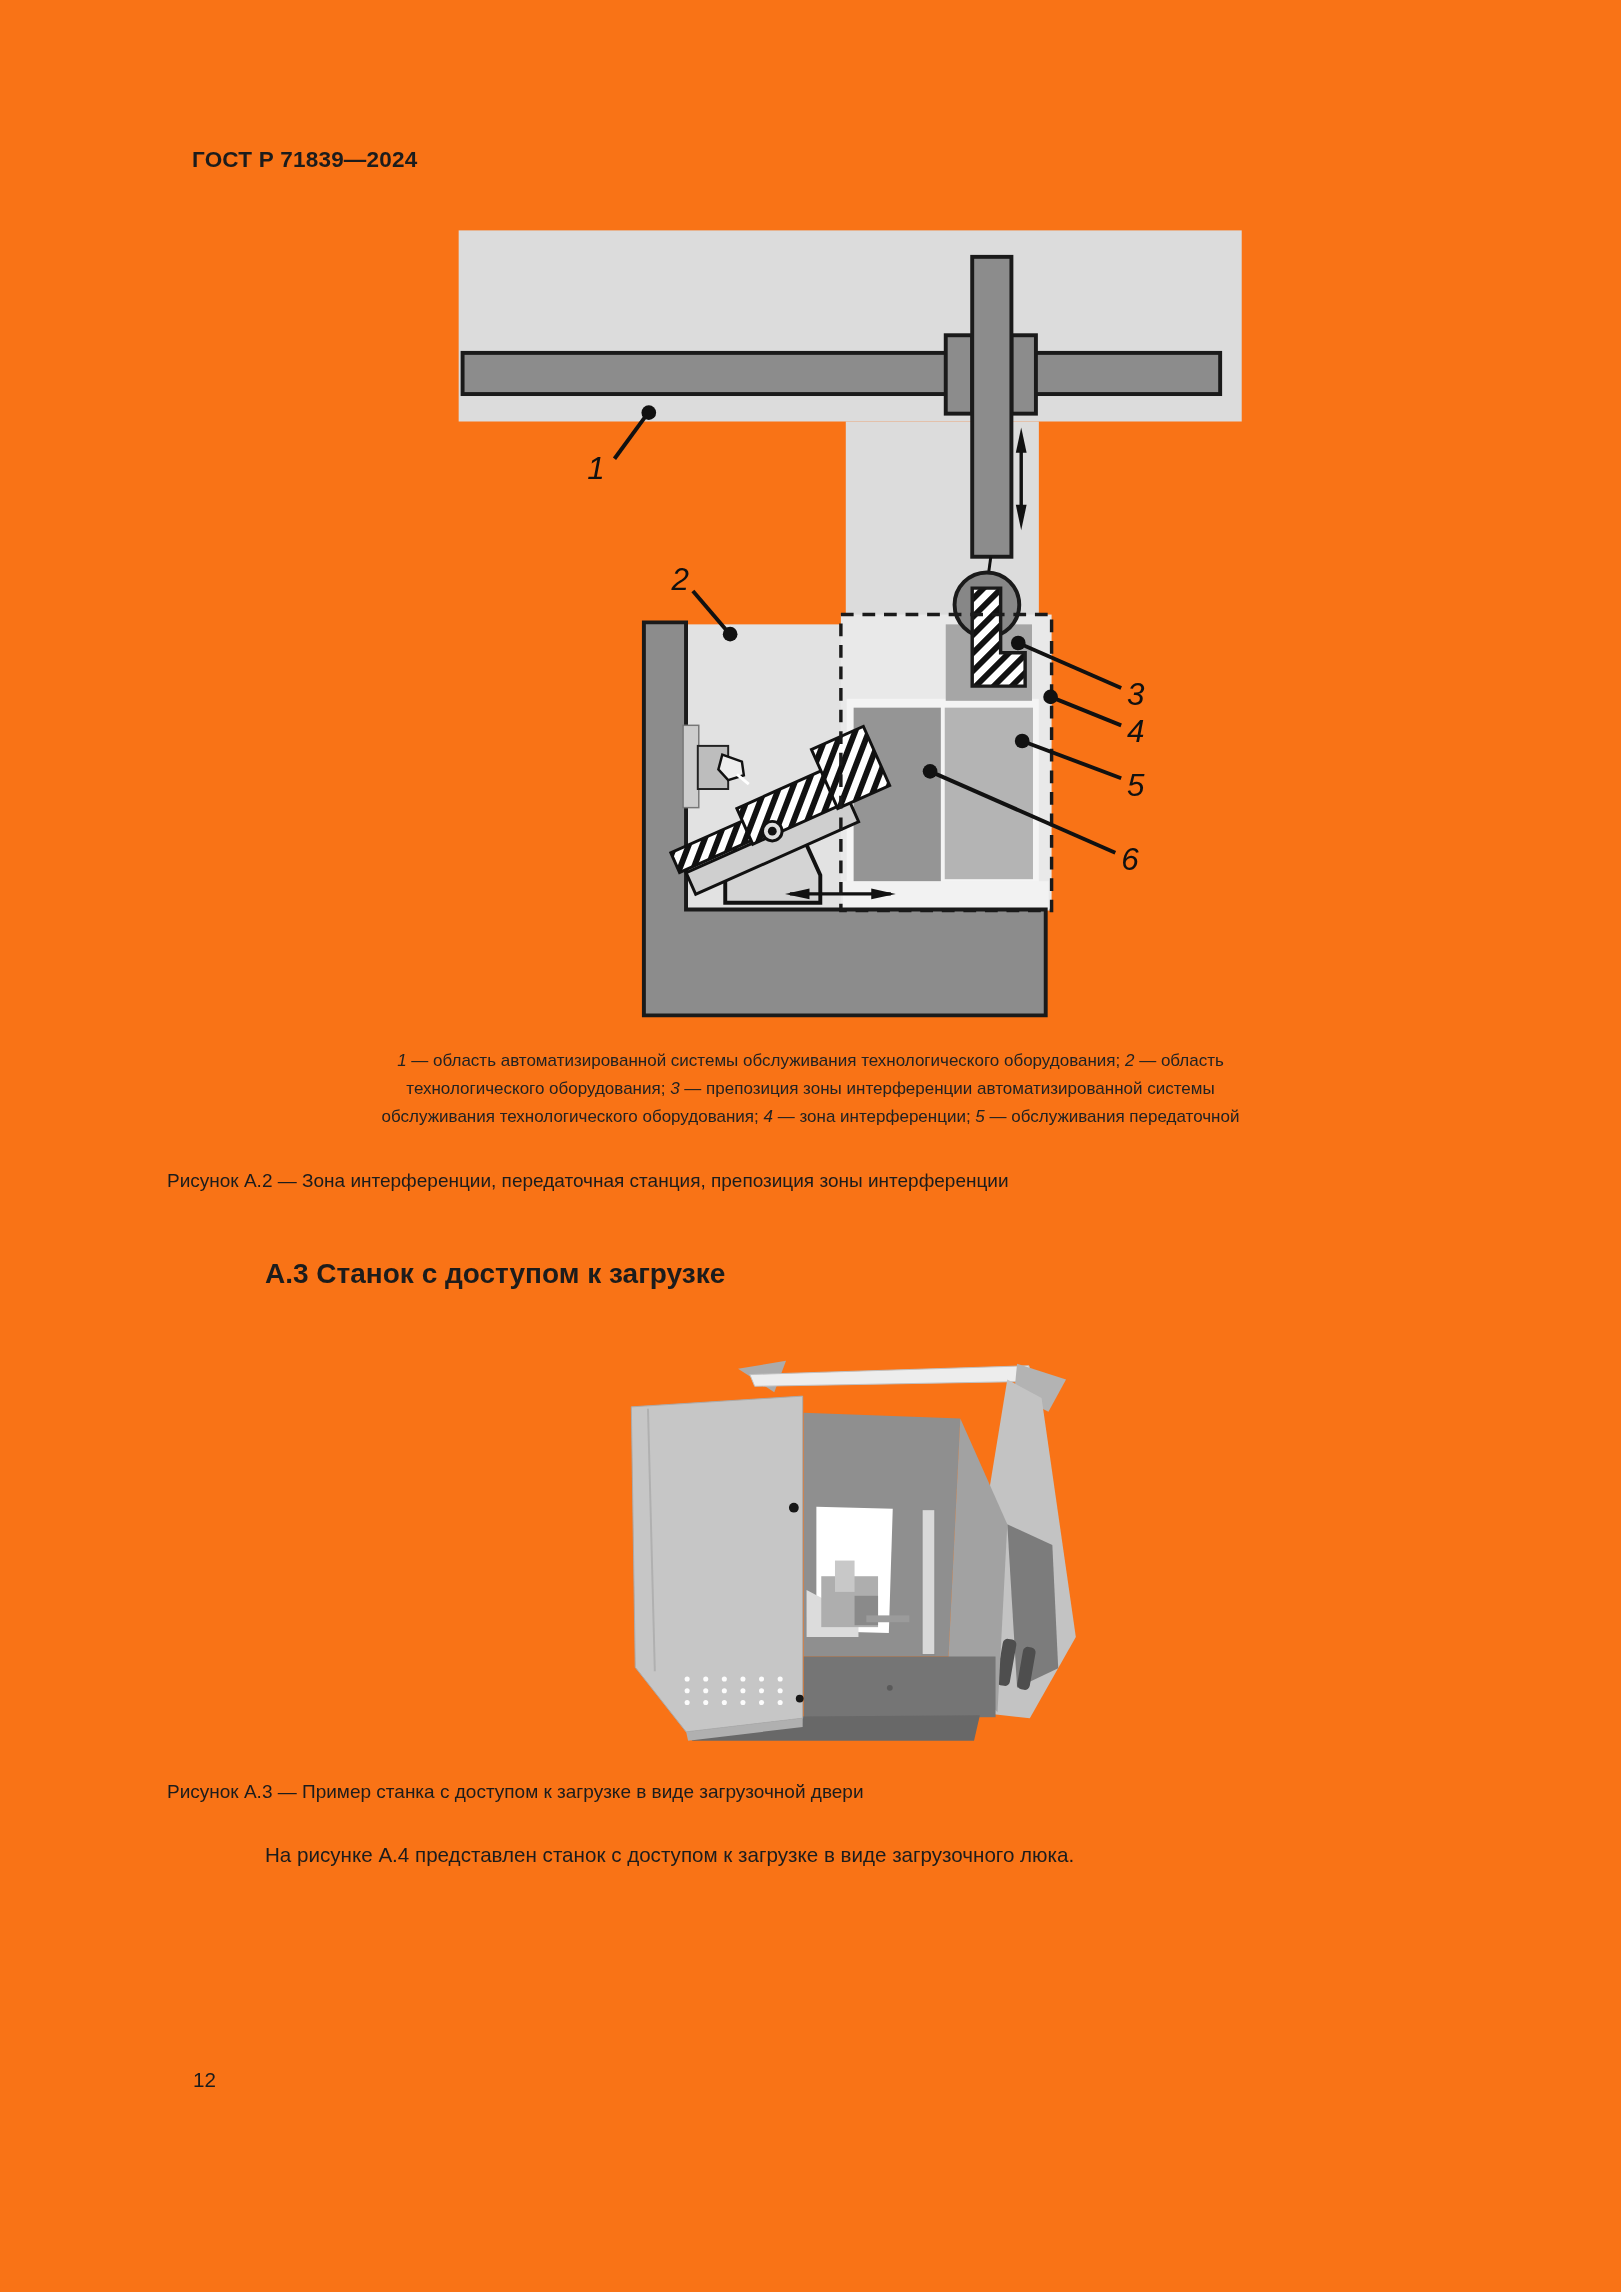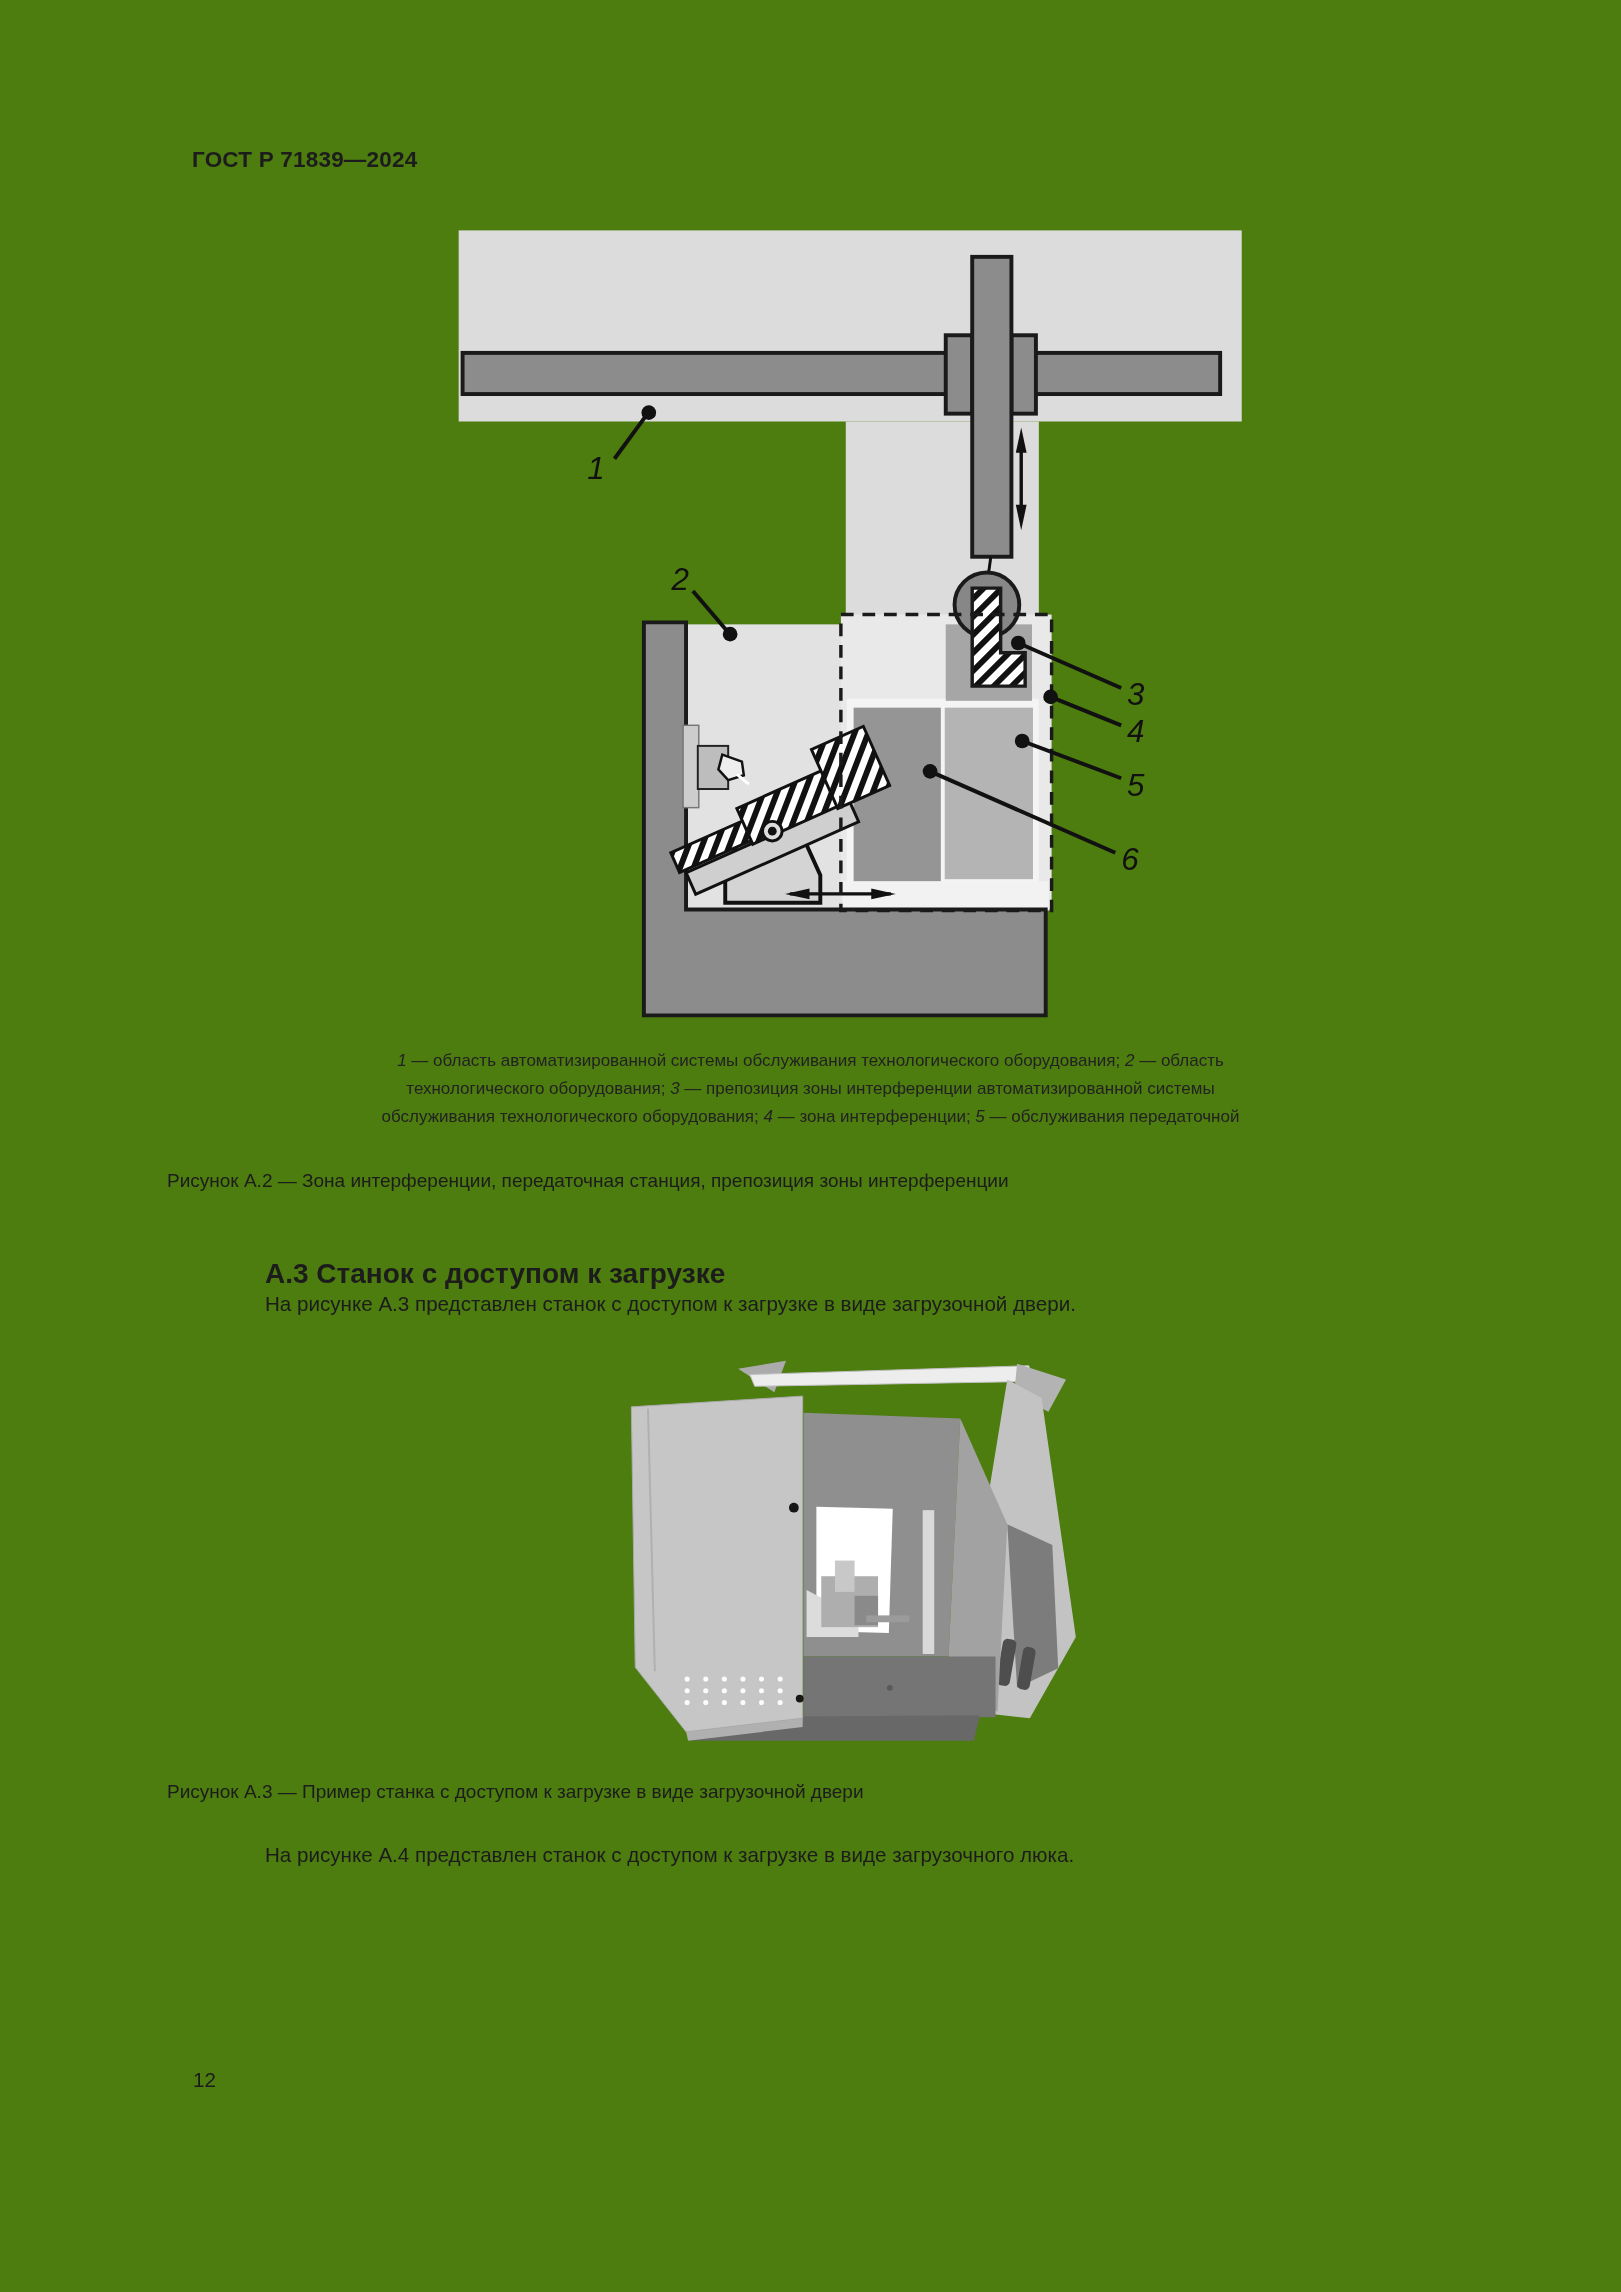--- a/index.html
+++ b/index.html
@@ -1,17 +1,17 @@
 <!DOCTYPE html>
 <html><head>
 <meta charset="utf-8">
 <style>
   html,body{margin:0;padding:0;background:#9a9a9a;}
   .page{
-    position:relative;width:1621px;height:2293px;background:#4d7c0f;
+    position:relative;width:1621px;height:2293px;background:#f97316;
     font-family:"Liberation Sans", sans-serif;color:#1c1c1c;overflow:hidden;
     margin:0 auto;
   }
   .abs{position:absolute;}
   .doc-header{left:192px;top:147px;font-size:22.5px;font-weight:bold;letter-spacing:0.2px;}
   .fig-svg{left:0;top:0;}
   .legend{left:167px;right:167px;top:1047px;text-align:center;font-size:17px;line-height:28px;color:#222;}
   .it{font-style:italic;}
   .fig-caption{left:167px;right:167px;text-align:left;font-size:19px;color:#1c1c1c;}
   .cap-a2{top:1170px;}
@@ -122,21 +122,20 @@
 
   <div class="abs legend">
     <div><span class="it">1</span><span> — область автоматизированной системы обслуживания технологического оборудования; </span><span class="it">2</span><span> — область</span></div>
     <div><span>технологического оборудования; </span><span class="it">3</span><span> — препозиция зоны интерференции автоматизированной системы</span></div>
     <div><span>обслуживания технологического оборудования; </span><span class="it">4</span><span> — зона интерференции; </span><span class="it">5</span><span> — обслуживания передаточной</span></div>
   </div>
 
   <div class="abs fig-caption cap-a2">Рисунок А.2 — Зона интерференции, передаточная станция, препозиция зоны интерференции</div>
 
   <div class="abs heading">А.3 Станок с доступом к загрузке</div>
-  <div class="abs para para-1">На рисунке А.3 представлен станок с доступом к загрузке в виде загрузочной двери.</div>
 
   <svg class="abs" style="left:0;top:1353px" width="1621" height="421" viewBox="0 1380 1654 430" xmlns="http://www.w3.org/2000/svg">
 
     <polygon points="753,1396 802,1388 790,1420" fill="#ababab"></polygon>
     <polygon points="765,1402 1050,1393 1054,1409 770,1414" fill="#ededed" stroke="#c0c0c0" stroke-width="1"></polygon>
     <polygon points="1038,1391 1088,1407 1070,1440 1035,1422" fill="#b3b3b3"></polygon>
 
     <polygon points="1028,1407 1063,1426 1098,1670 1051,1753 1014,1749 1003,1560" fill="#c3c3c3"></polygon>
     <polygon points="1028,1555 1074,1576 1080,1702 1038,1722" fill="#7c7c7c"></polygon>
     <rect x="1020" y="1672" width="14" height="48" rx="5" fill="#4e4e4e" transform="rotate(10 1027 1696)"></rect>

